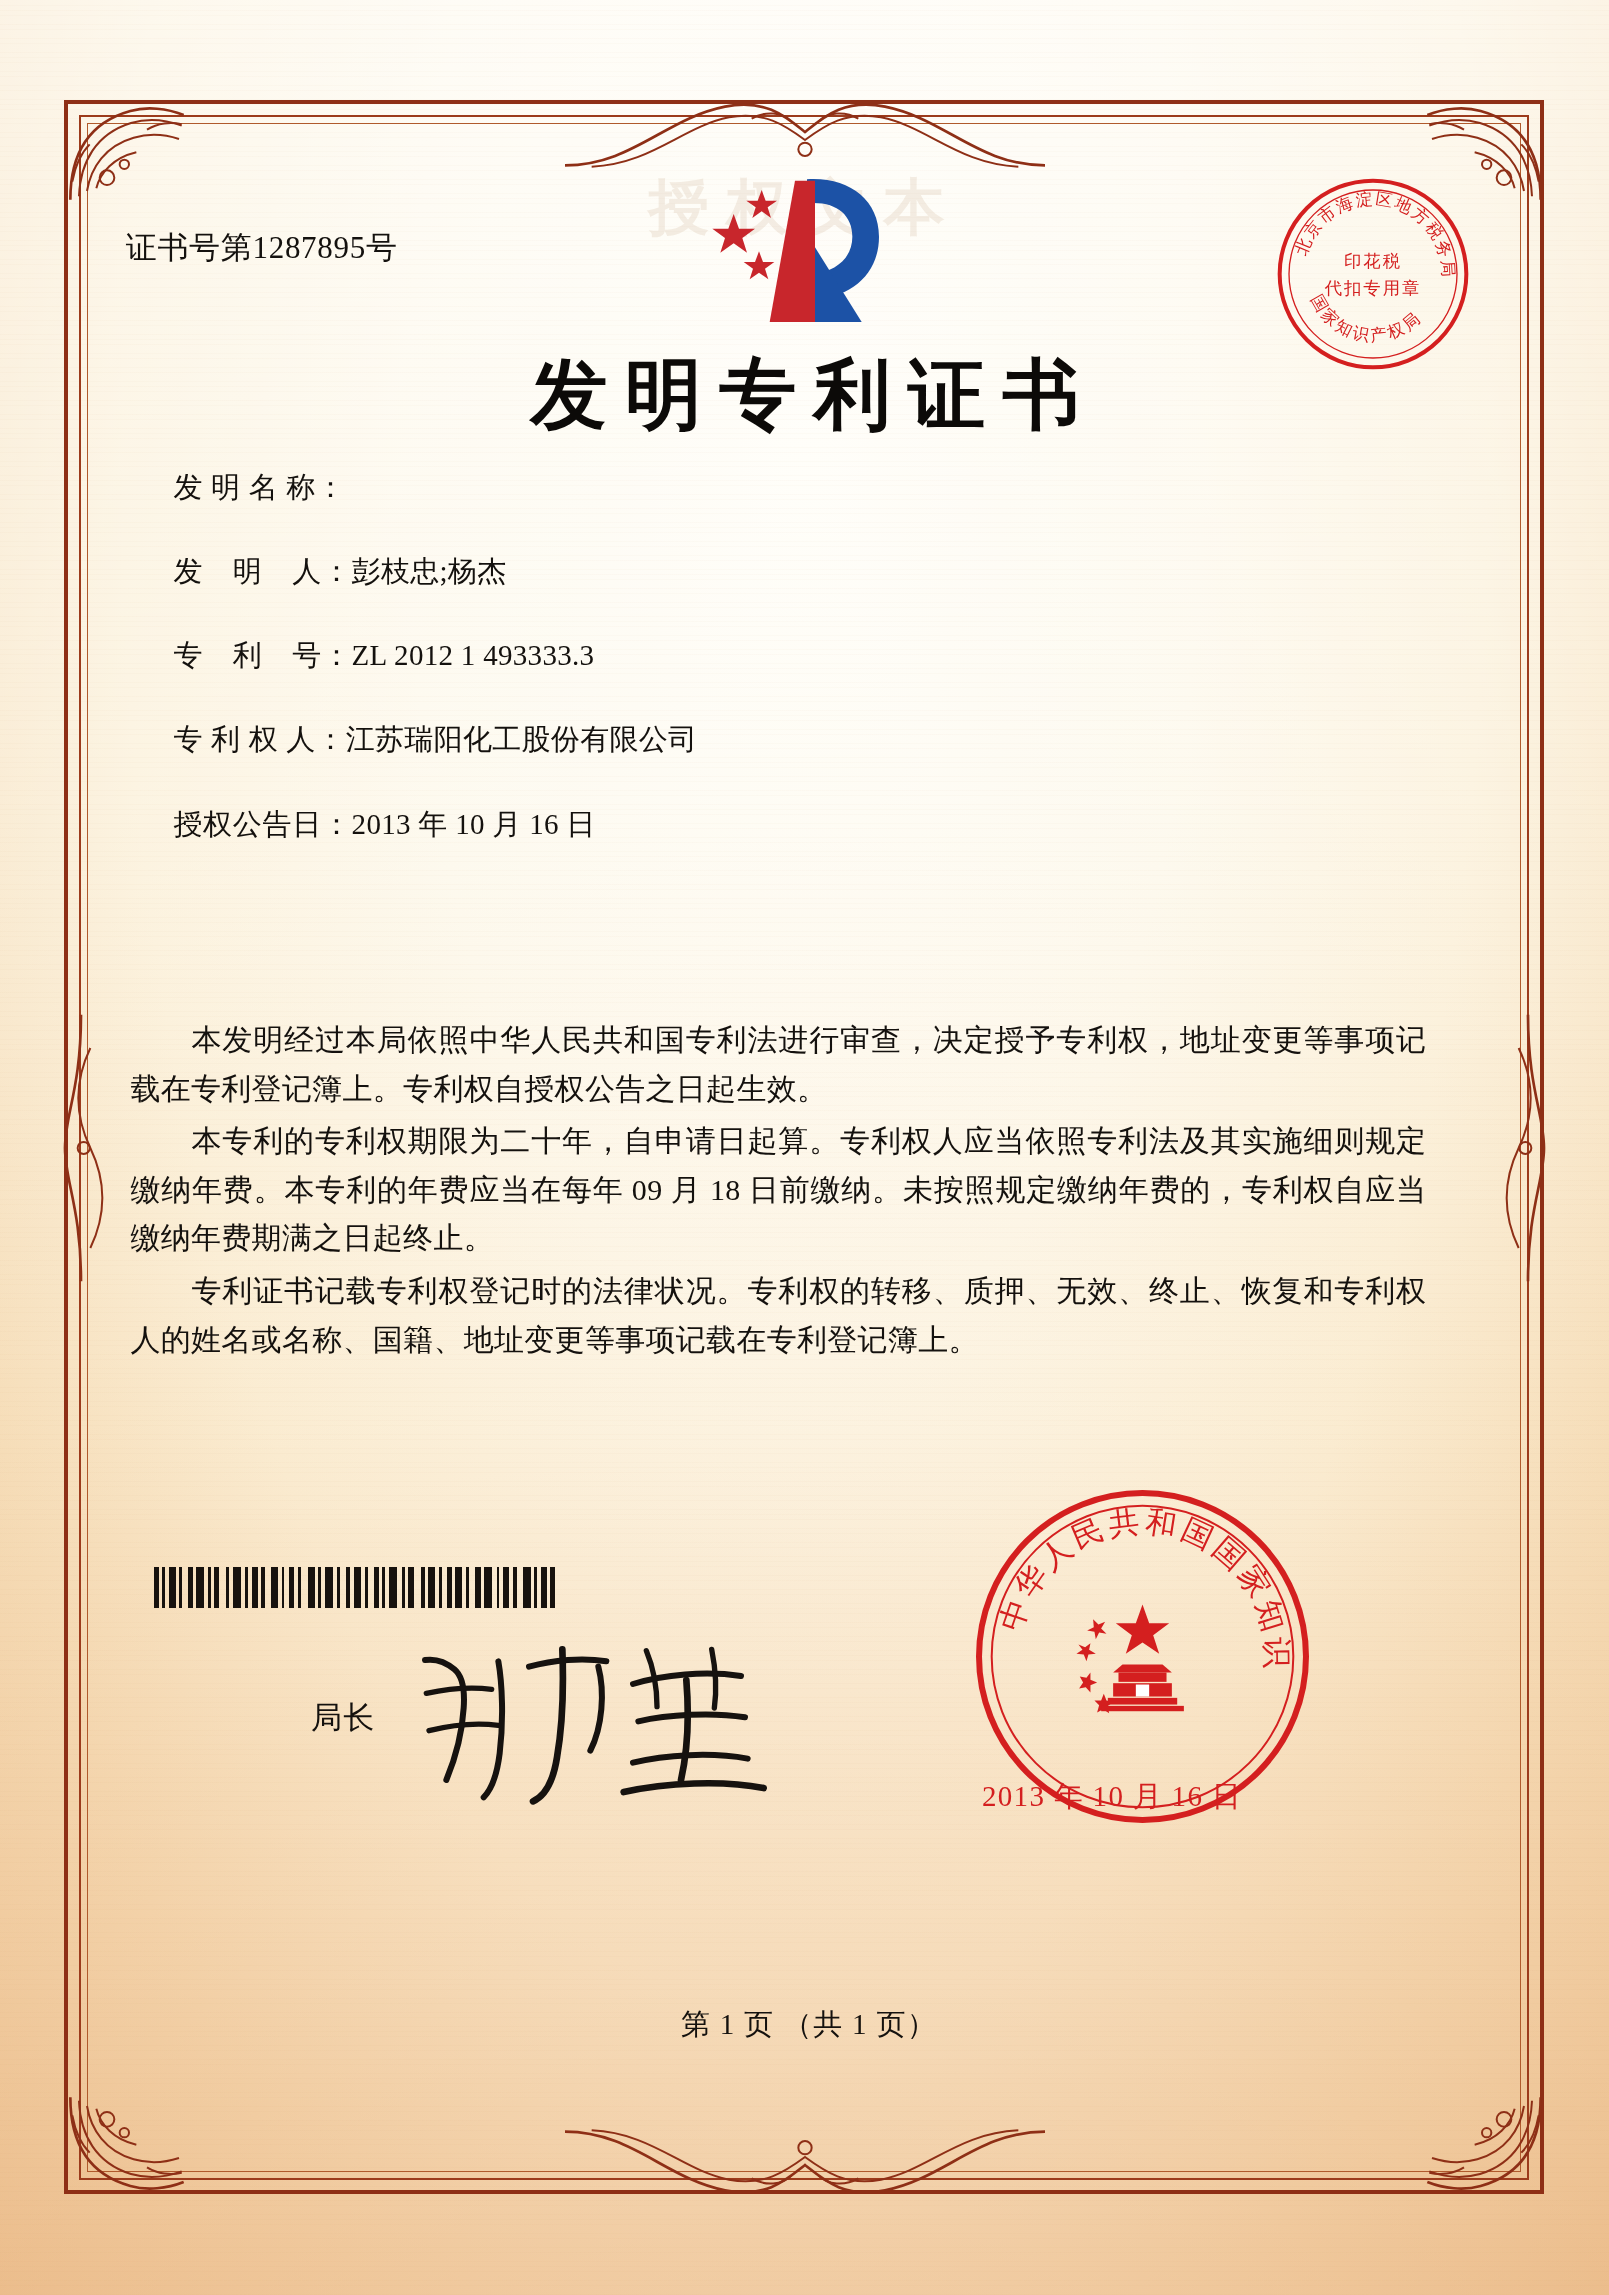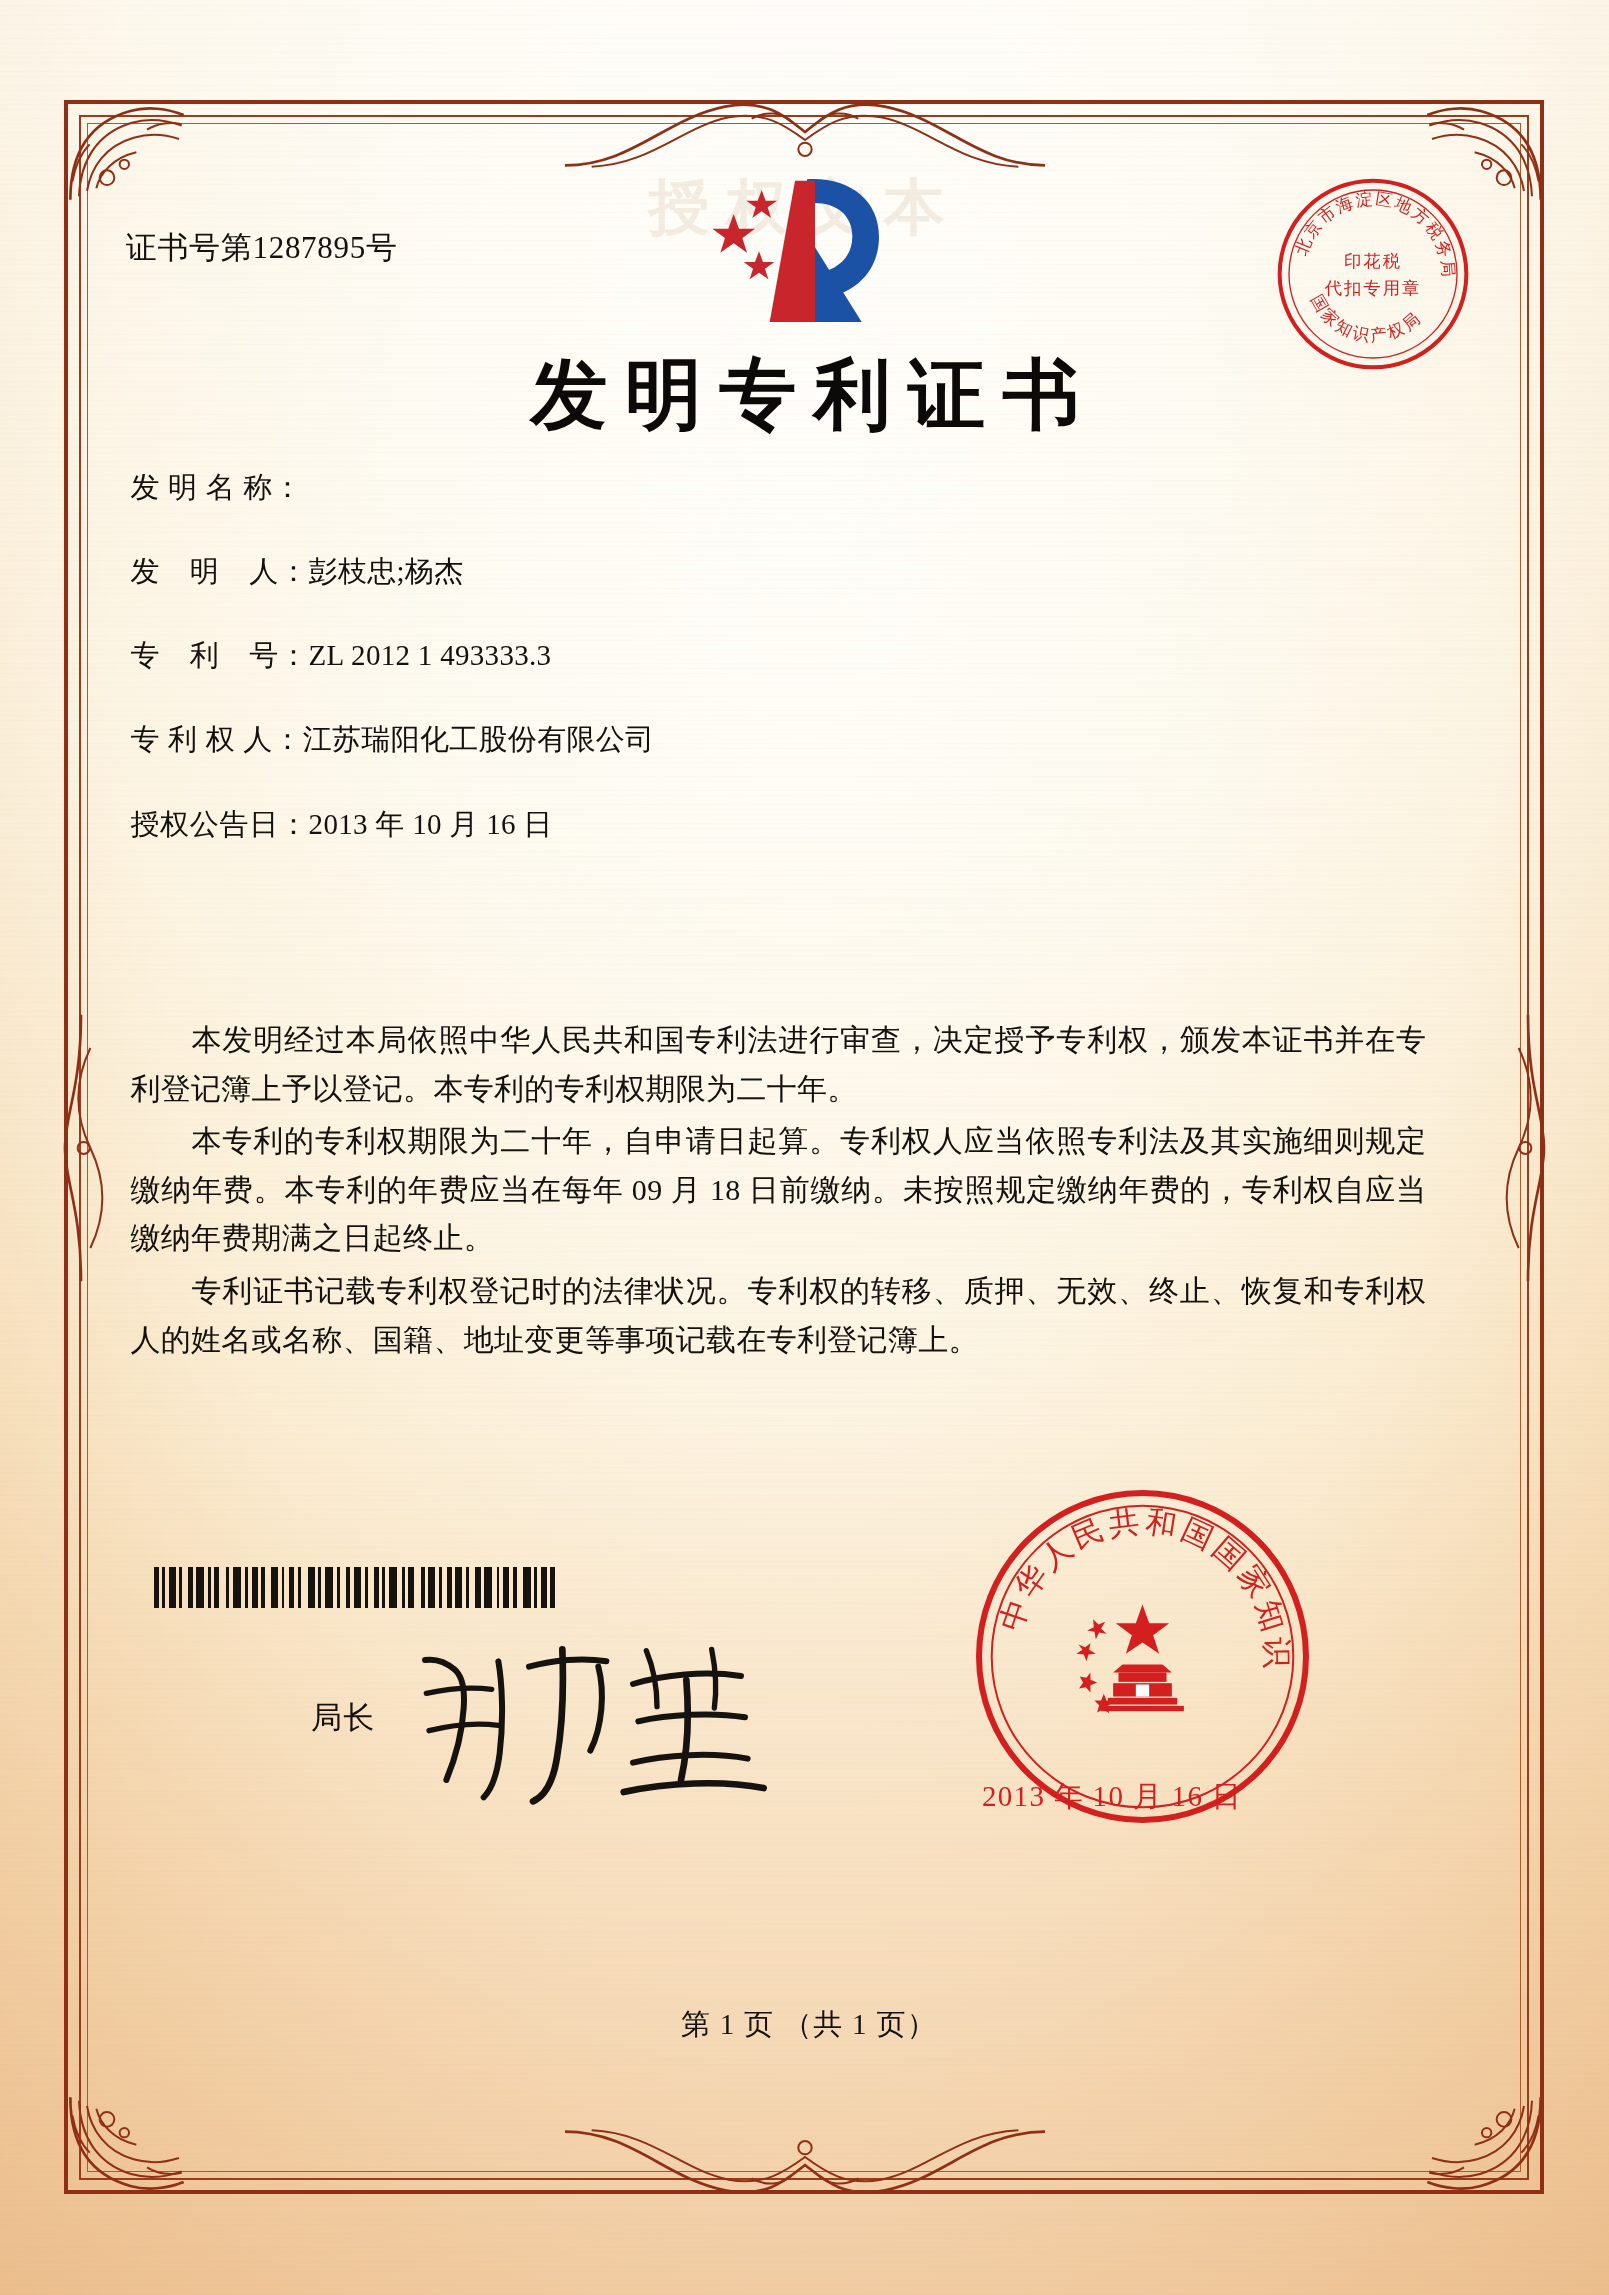--- a/index.html
+++ b/index.html
@@ -173,20 +173,21 @@
     display: flex;
     align-items: baseline;
     margin-bottom: 45px;
     font-size: 29px;
     color: #14110e;
     line-height: 1.35;
   }
   .field .label {
     white-space: nowrap;
     letter-spacing: 0.7px;
+    margin-left: 43px;
   }
   .field .value {
     white-space: nowrap;
     letter-spacing: 0.3px;
   }
 
   .paragraphs {
     position: absolute;
     left: 13.4px;
     top: 862px;
@@ -411,21 +412,21 @@
         <span class="label">专 利 权 人：</span>
         <span class="value">江苏瑞阳化工股份有限公司</span>
       </div>
       <div class="field">
         <span class="label">授权公告日：</span>
         <span class="value">2013 年 10 月 16 日</span>
       </div>
     </div>
 
     <div class="paragraphs">
-      <p>本发明经过本局依照中华人民共和国专利法进行审查，决定授予专利权，颁发本证书并在专利登记簿上予以登记。本专利的专利权期限为二十年。</p>
+      <p>本发明经过本局依照中华人民共和国专利法进行审查，决定授予专利权，地址变更等事项记载在专利登记簿上。专利权自授权公告之日起生效。</p>
       <p>本专利的专利权期限为二十年，自申请日起算。专利权人应当依照专利法及其实施细则规定缴纳年费。本专利的年费应当在每年 09 月 18 日前缴纳。未按照规定缴纳年费的，专利权自应当缴纳年费期满之日起终止。</p>
       <p>专利证书记载专利权登记时的法律状况。专利权的转移、质押、无效、终止、恢复和专利权人的姓名或名称、国籍、地址变更等事项记载在专利登记簿上。</p>
     </div>
 
     <div class="barcode">
       <span style="width:4.7px"></span>
         <span style="width:3.3px;background:transparent"></span>
       <span style="width:2.7px"></span>
         <span style="width:4px;background:transparent"></span>
       <span style="width:7.3px"></span>

